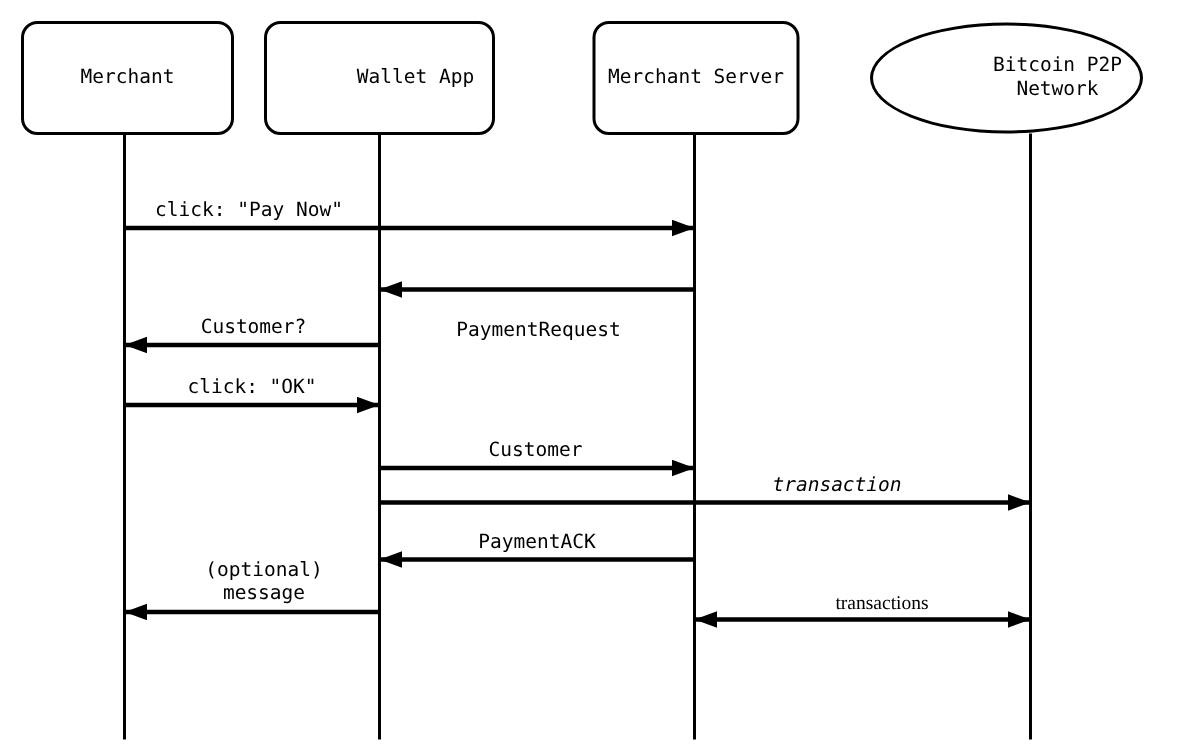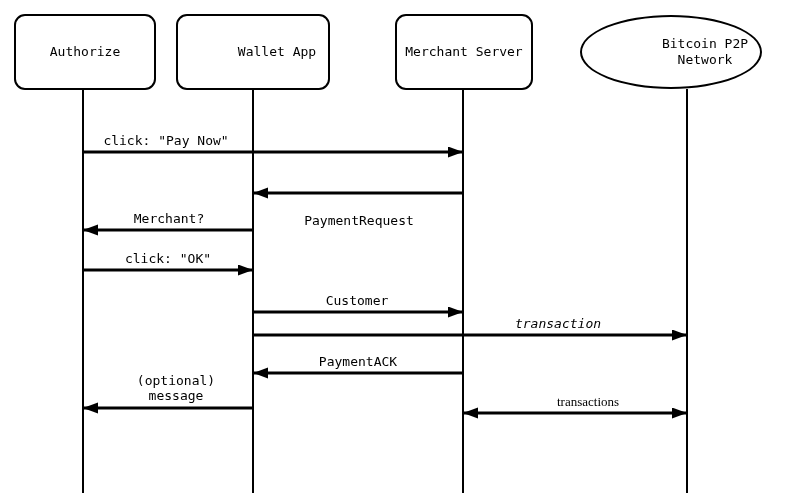--- a/index.html
+++ b/index.html
@@ -79,35 +79,35 @@
     <line x1="253" y1="230" x2="83" y2="230" stroke="#000" stroke-width="3" marker-end="url(#ah)"></line>
     <line x1="83" y1="270" x2="253" y2="270" stroke="#000" stroke-width="3" marker-end="url(#ah)"></line>
     <line x1="253" y1="312" x2="463" y2="312" stroke="#000" stroke-width="3" marker-end="url(#ah)"></line>
     <line x1="253" y1="335" x2="687" y2="335" stroke="#000" stroke-width="3" marker-end="url(#ah)"></line>
     <line x1="463" y1="373" x2="253" y2="373" stroke="#000" stroke-width="3" marker-end="url(#ah)"></line>
     <line x1="253" y1="408" x2="83" y2="408" stroke="#000" stroke-width="3" marker-end="url(#ah)"></line>
     <line x1="463" y1="413" x2="687" y2="413" stroke="#000" stroke-width="3" marker-start="url(#ah-rev)" marker-end="url(#ah)"></line>
   </svg>
 
   <div class="participant rounded p-customer">
-    <span class="p-label">Authorize</span>
+    <span class="p-label">Merchant</span>
   </div>
   <div class="participant rounded p-wallet">
     <span class="p-label">Wallet App</span>
   </div>
   <div class="participant rounded p-merchant">
     <span class="p-label">Merchant Server</span>
   </div>
   <div class="participant ellipse p-bitcoin">
     <span class="p-label">Bitcoin P2P Network</span>
   </div>
 
   <div class="msg-label m1">click: "Pay Now"</div>
   <div class="msg-label m2">PaymentRequest</div>
-  <div class="msg-label m3">Merchant?</div>
+  <div class="msg-label m3">Customer?</div>
   <div class="msg-label m4">click: "OK"</div>
   <div class="msg-label m5">Customer</div>
   <div class="msg-label m6">transaction</div>
   <div class="msg-label m7">PaymentACK</div>
   <div class="msg-label m8">(optional) message</div>
   <div class="msg-label m9">transactions</div>
 
 </div>
 
 </body></html>

